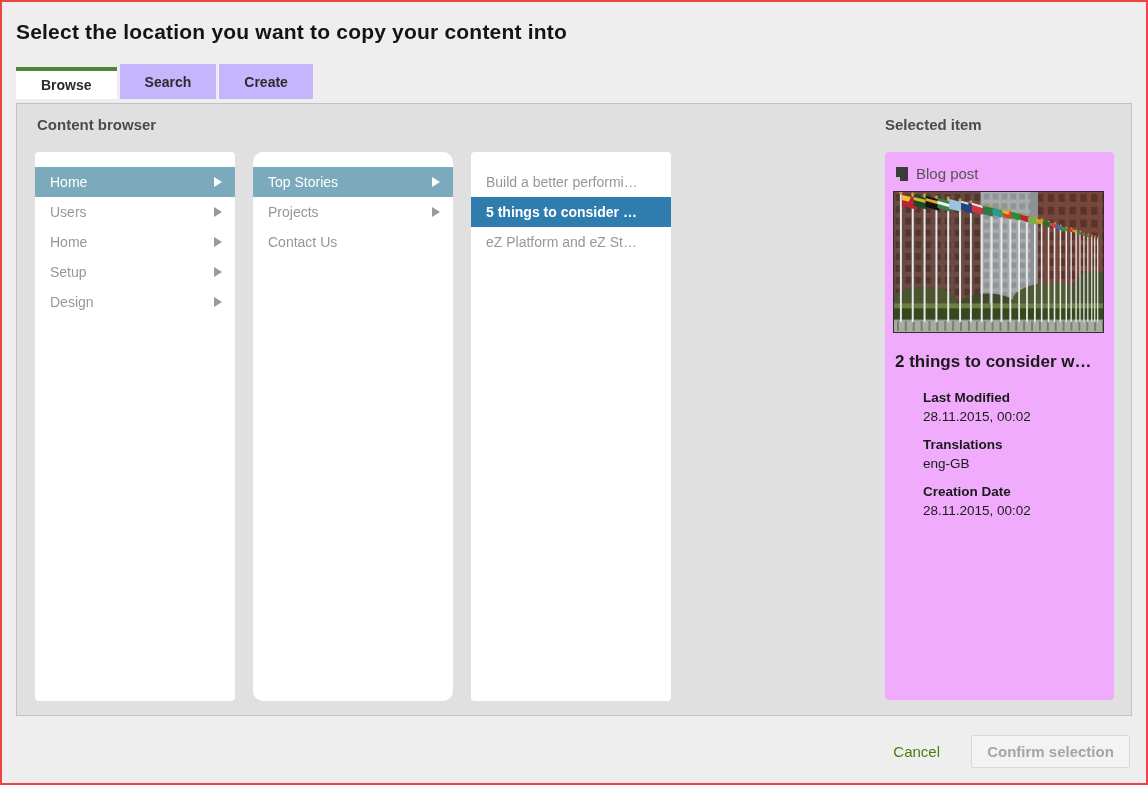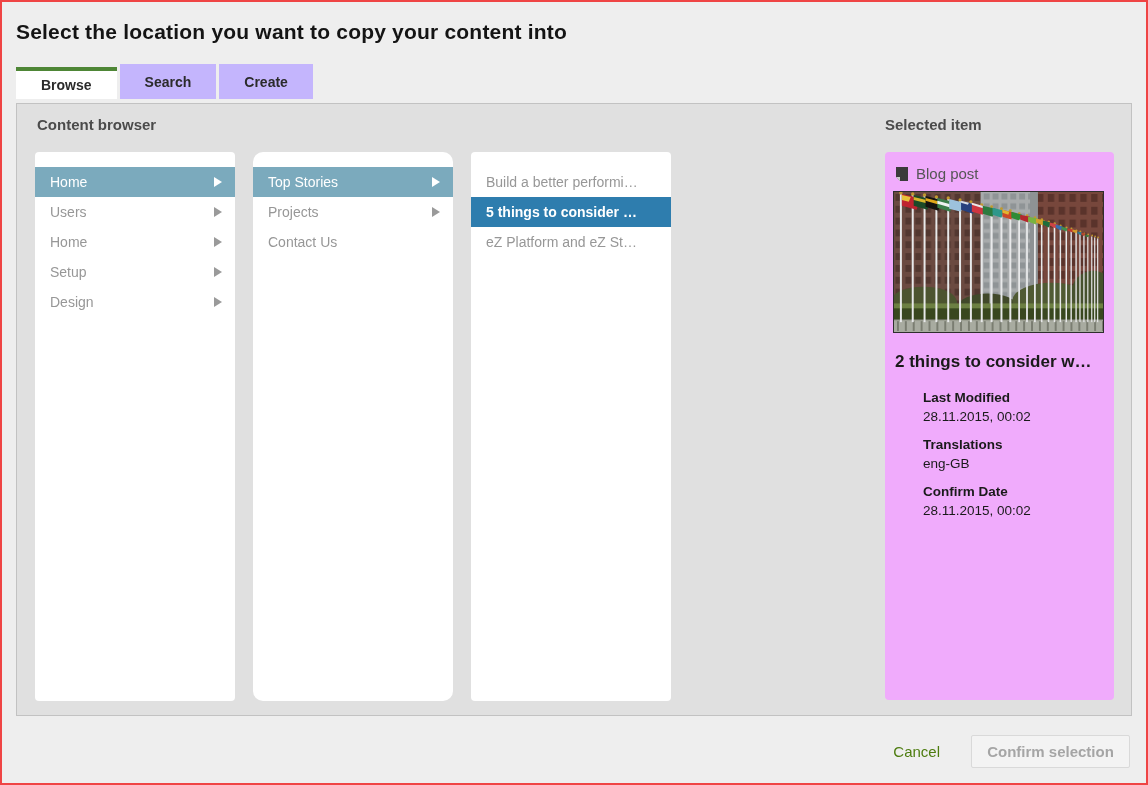--- a/index.html
+++ b/index.html
@@ -297,21 +297,21 @@
       <div class="fields">
         <div class="field">
           <div class="field-label">Last Modified</div>
           <div class="field-value">28.11.2015, 00:02</div>
         </div>
         <div class="field">
           <div class="field-label">Translations</div>
           <div class="field-value">eng-GB</div>
         </div>
         <div class="field">
-          <div class="field-label">Confirm Date</div>
+          <div class="field-label">Creation Date</div>
           <div class="field-value">28.11.2015, 00:02</div>
         </div>
       </div>
     </div>
   </div>
 
   <div class="footer">
     <span class="cancel-link">Cancel</span>
     <div class="confirm-btn">Confirm selection</div>
   </div>

